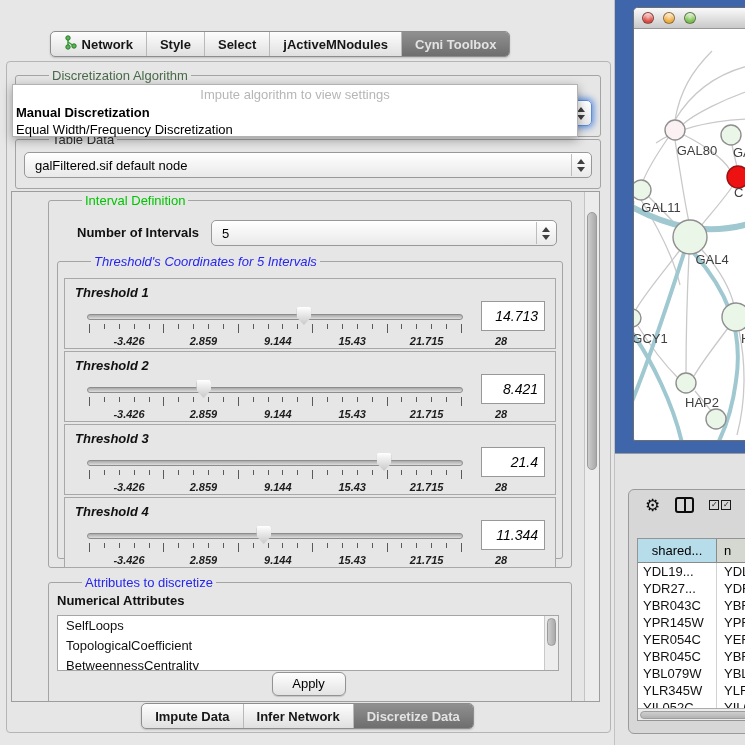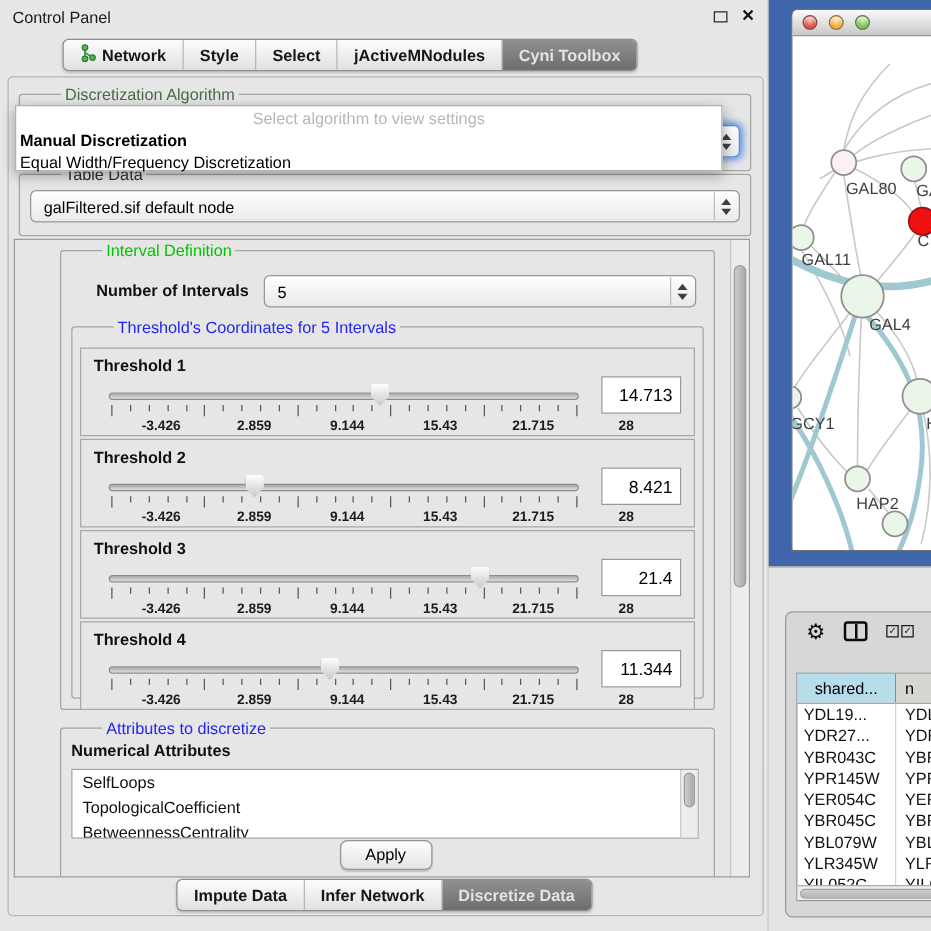--- a/index.html
+++ b/index.html
@@ -85,25 +85,20 @@
   .trow{display:flex;height:17px;font-size:13px;}
   .trow .c1{width:79px;padding-left:5px;line-height:17px;border-right:1px solid #d2d2d2;white-space:nowrap;overflow:hidden;}
   .trow .c2{flex:1;padding-left:7px;line-height:17px;white-space:nowrap;overflow:hidden;}
   #hscroll{position:absolute;left:0;right:0;bottom:0;height:12px;background:#ececec;border-top:1px solid #adadad;}
   #hscroll .thumb{position:absolute;left:2px;right:8px;top:2px;height:8px;border-radius:4px;background:linear-gradient(#cfcfcf,#b3b3b3);border:1px solid #9e9e9e;}
 </style>
 </head>
 <body>
 
 <div id="control-panel">
-  <div id="cp-titlebar">
-    <span id="cp-title">Control Panel</span>
-    <span id="float-icon"></span>
-    <span id="close-icon">✕</span>
-  </div>
 
   <div id="top-tabs">
     <div class="seg" id="top-seg">
         <div class="tab">
           <span><svg width="13" height="15" viewBox="0 0 13 15">
               <line x1="4" y1="3" x2="4" y2="12" stroke="#3a9d3a" stroke-width="1.5"></line>
               <line x1="4" y1="7" x2="10" y2="11" stroke="#3a9d3a" stroke-width="1.5"></line>
               <circle cx="4" cy="3" r="2.2" fill="#57b557" stroke="#2e7d2e"></circle>
               <circle cx="4" cy="12" r="2.2" fill="#57b557" stroke="#2e7d2e"></circle>
               <circle cx="10" cy="11" r="2.2" fill="#57b557" stroke="#2e7d2e"></circle>
@@ -153,21 +148,21 @@
       <div class="group" style="left:36px;top:8px;width:524px;height:368px;">
         <span class="gtitle green">Interval Definition</span>
         <span style="position:absolute;left:28px;top:24px;font-size:13px;font-weight:bold;">Number of Intervals</span>
         <div class="combo" style="left:162px;right:14px;top:19px;">
           <span>5</span>
           <span class="stepper">
               <span class="tri-up"></span>
               <span class="tri-down"></span>
             </span>
         </div>
-        <div class="group" style="left:8px;top:60px;right:8px;bottom:8px;">
+        <div class="group" style="left:8px;top:60px;right:8px;bottom:8px;font-style:italic;">
           <span class="gtitle blue">Threshold's Coordinates for 5 Intervals</span>
           <div id="thresholds-host">
               <div class="tbox" style="top: 16px;">
                 <div class="tlabel">Threshold 1</div>
                 <div class="slider-row">
                   <div class="track"></div>
                   <div class="ticks">
                     <span class="tick major" style="left: 0%;"></span>
                     <span class="tick" style="left: 4%;"></span>
                     <span class="tick" style="left: 8%;"></span>
@@ -360,21 +355,21 @@
 
       <div id="vscroll">
           <div class="thumb"></div>
         </div>
     </div>
 
     <div id="apply-btn">Apply</div>
   </div>
 
   <div id="algo-popup">
-    <div class="popup-prompt">Select algorithm to view settings</div>
+    <div class="popup-prompt">Impute algorithm to view settings</div>
     <div class="popup-item b">Manual Discretization</div>
     <div class="popup-item">Equal Width/Frequency Discretization</div>
   </div>
 
   <div id="bottom-tabs">
     <div class="seg" id="bottom-seg">
         <div class="tab">Impute Data</div>
         <div class="tab">Infer Network</div>
         <div class="tab sel">Discretize Data</div>
       </div>

